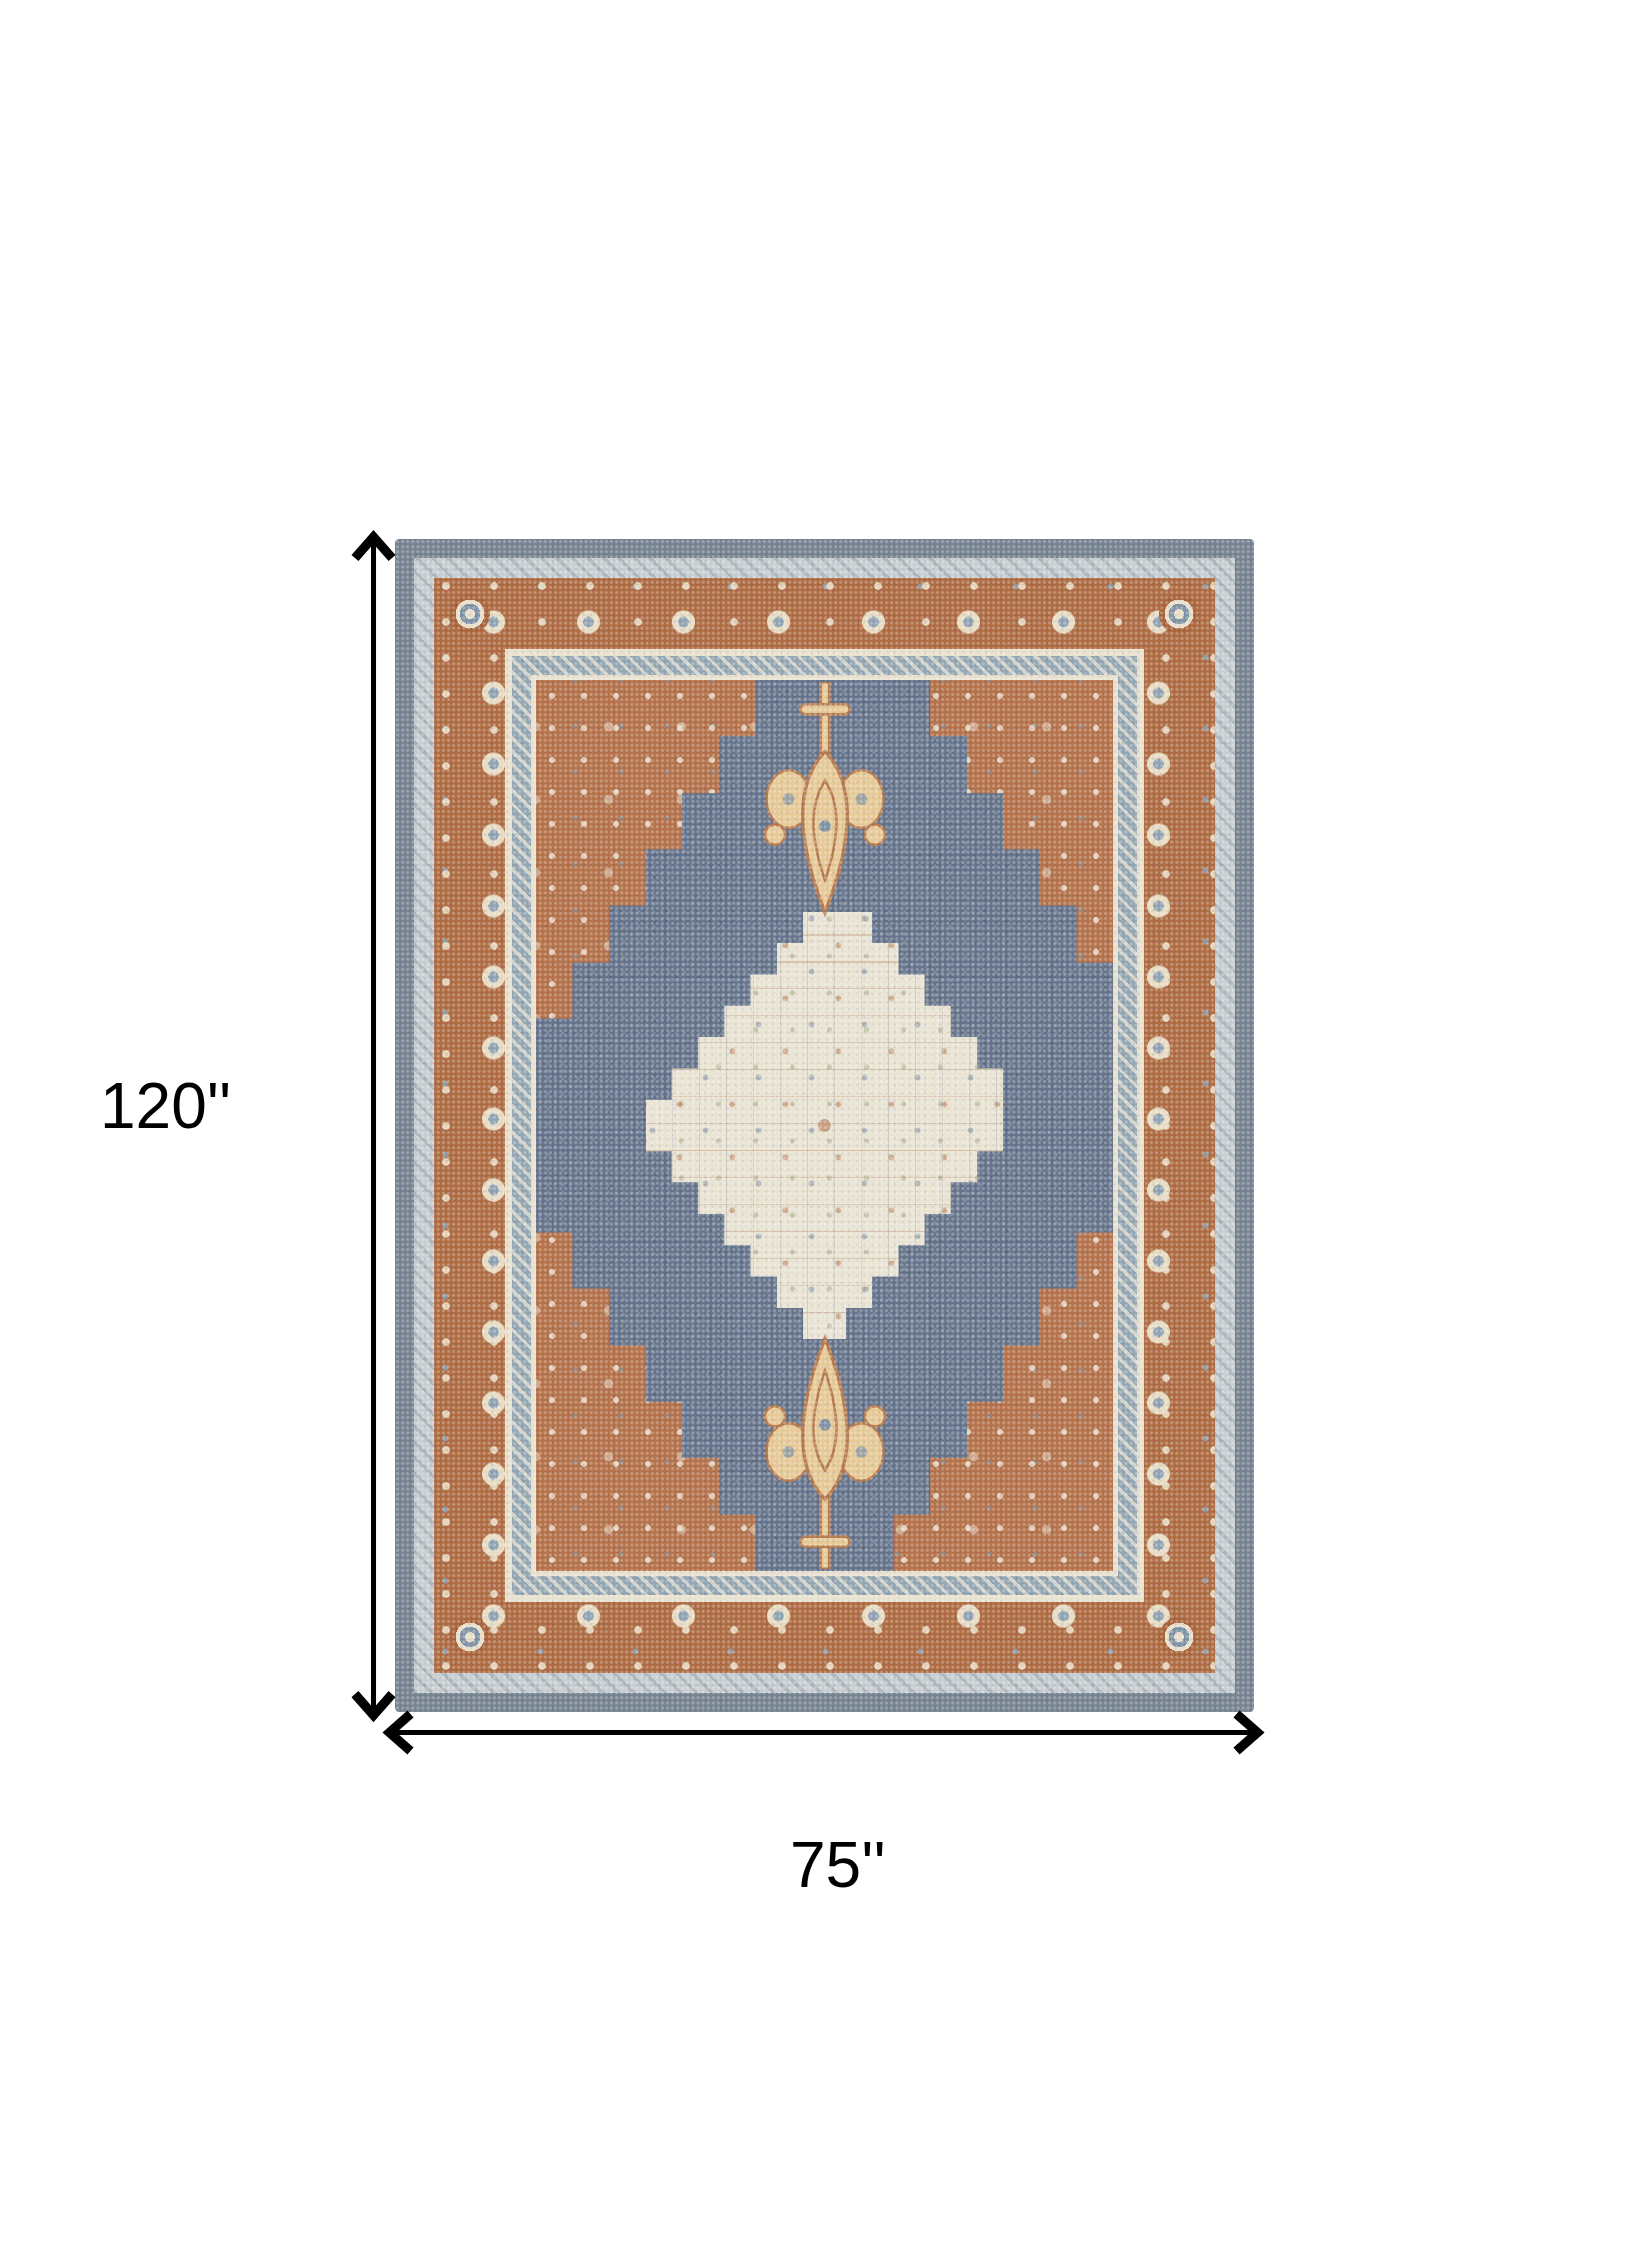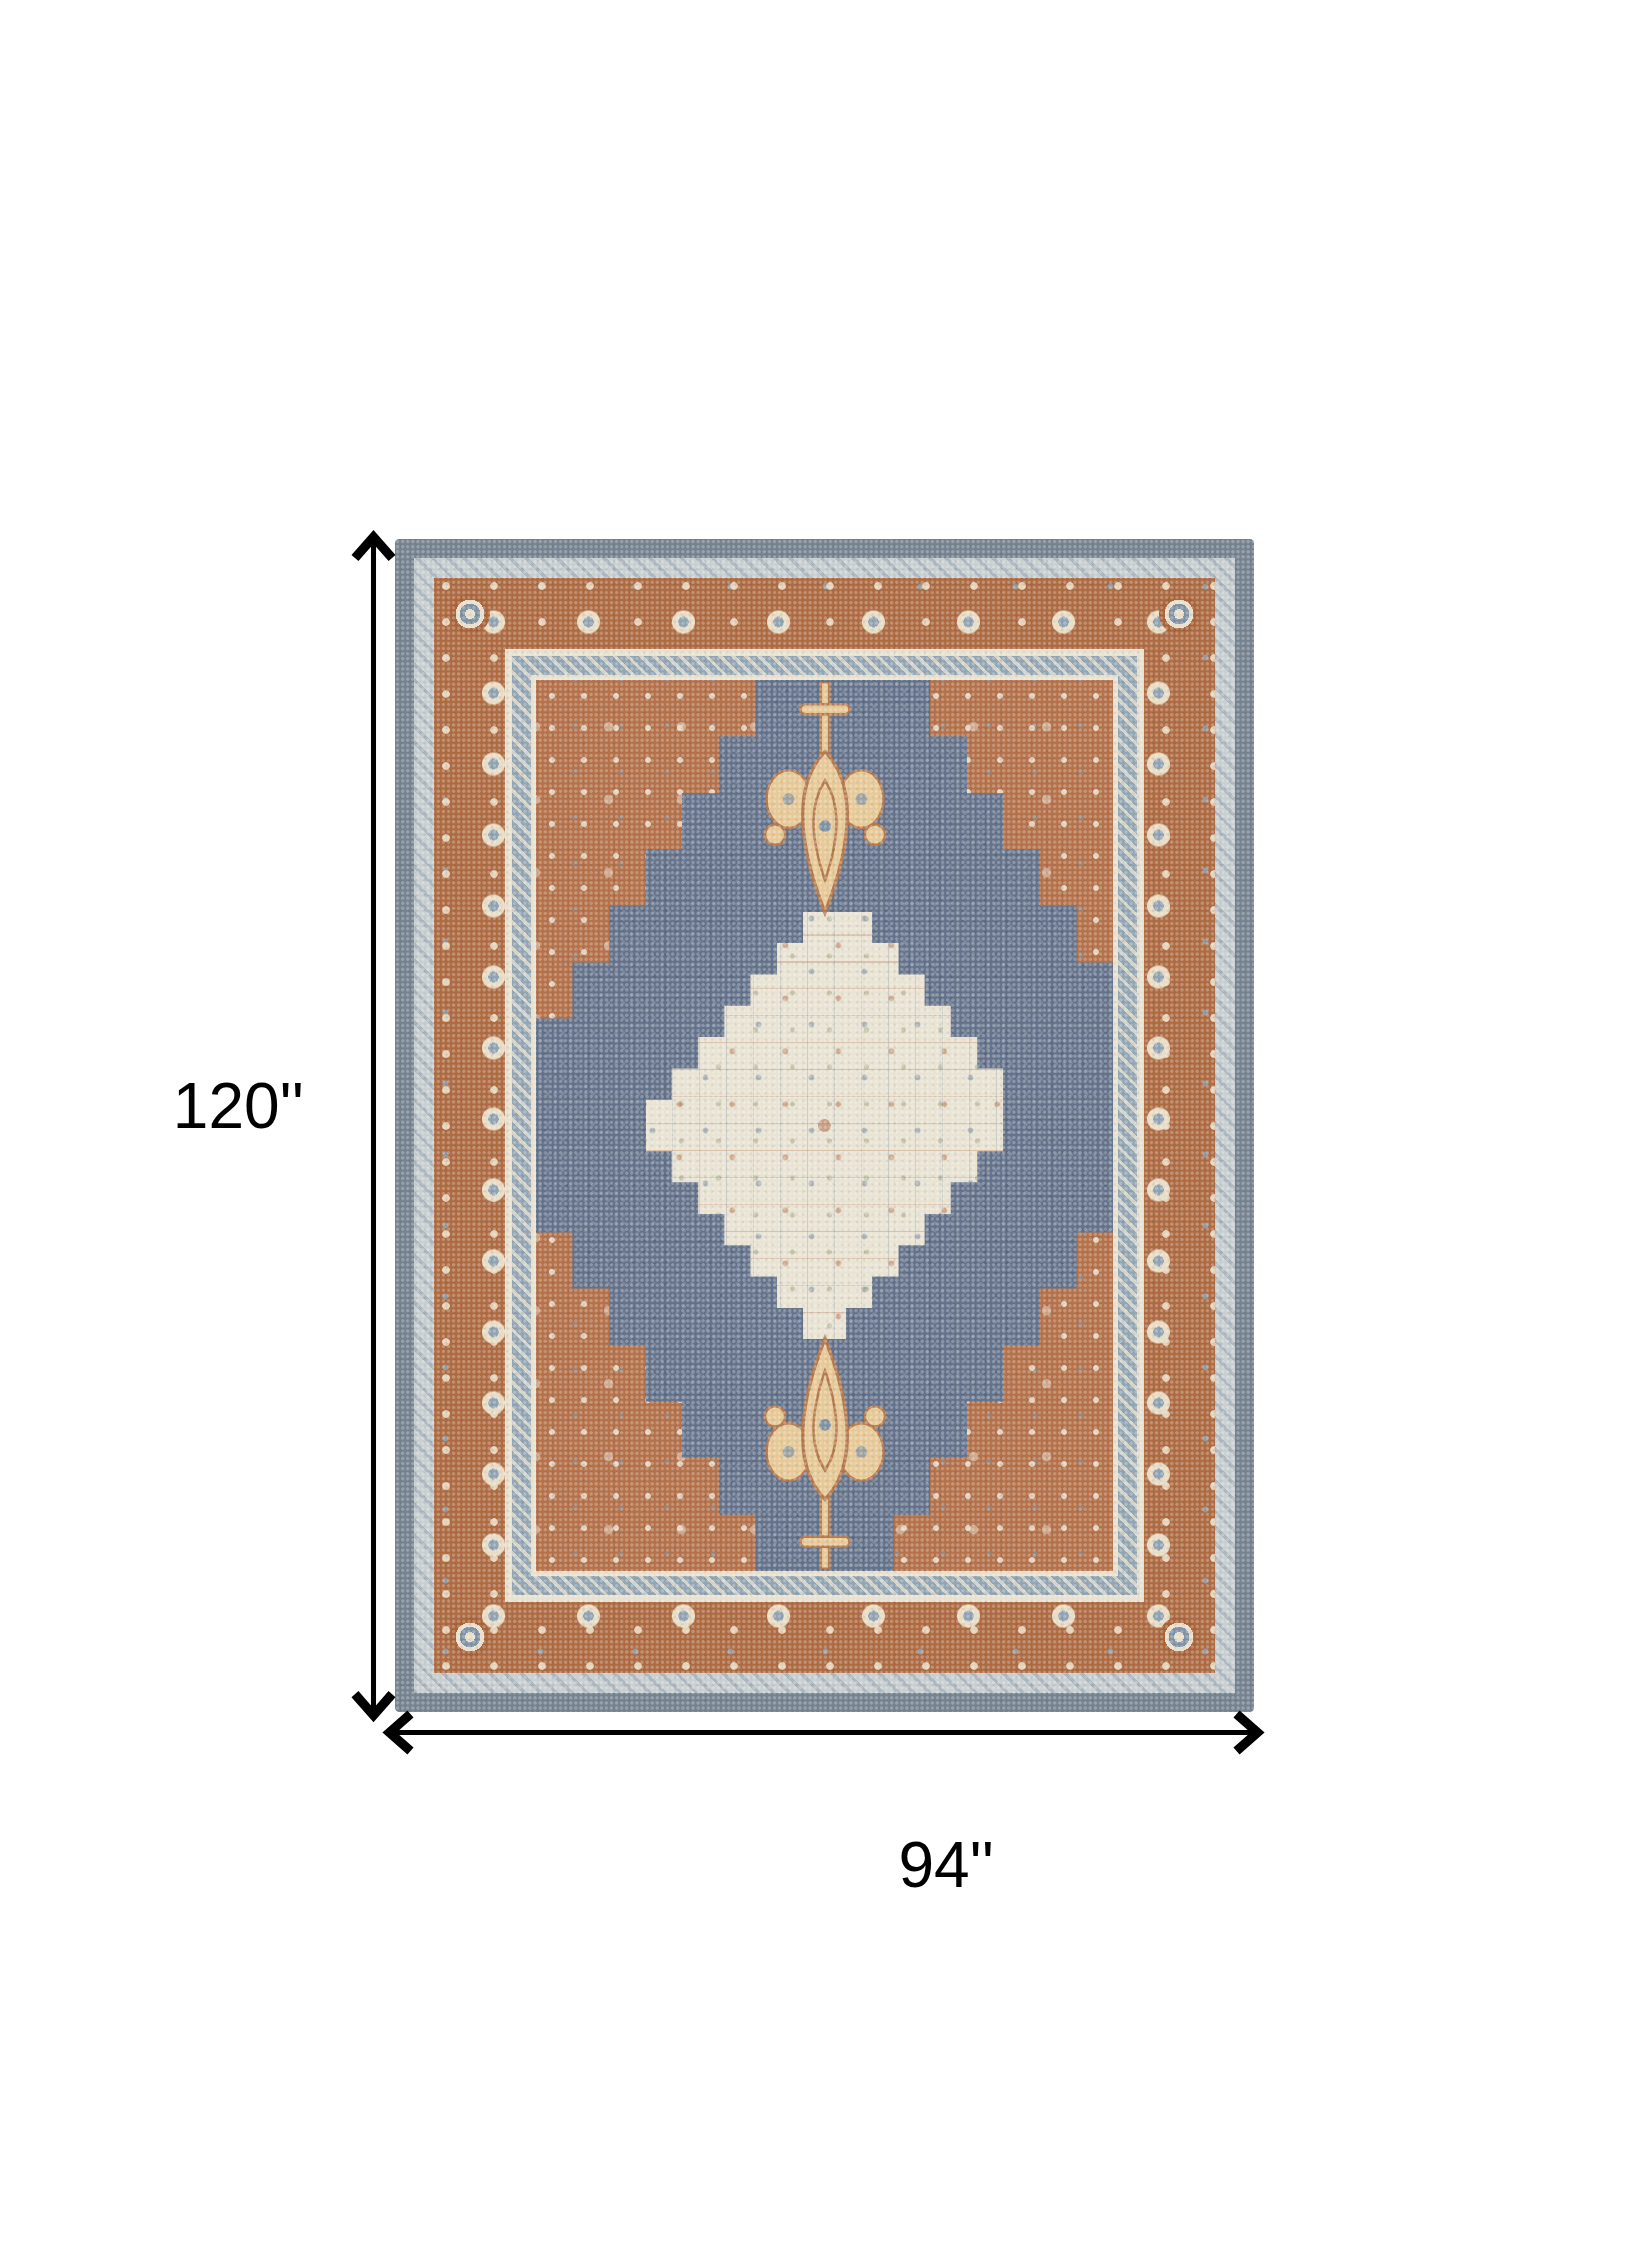--- a/index.html
+++ b/index.html
@@ -163,21 +163,21 @@
   
   .arrow { position: absolute; }
   .arrow-v { left: 344px; top: 522px; }
   .arrow-h { left: 373px; top: 1703px; }
 
   .dim-label {
     position: absolute;
     color: #000000;
     font-size: 64px;
     line-height: 1;
-    text-align: right;
+    text-align: left;
     white-space: nowrap;
   }
   .label-height { left: 100px; top: 1074px; width: 204px; }
   .label-width  { left: 790px; top: 1833px; width: 204px; }
 </style>
 </head>
 <body>
 
 <div class="canvas">
 
@@ -234,16 +234,16 @@
     <path d="M13 1386 L35 1411 L57 1386" fill="none" stroke="#000000" stroke-width="11"></path>
   </svg>
 
   <svg class="arrow arrow-h" width="901" height="59" viewBox="0 0 1062 70">
     <line x1="16" y1="35" x2="1046" y2="35" stroke="#000000" stroke-width="6"></line>
     <path d="M41 13 L16 35 L41 57" fill="none" stroke="#000000" stroke-width="11"></path>
     <path d="M1021 13 L1046 35 L1021 57" fill="none" stroke="#000000" stroke-width="11"></path>
   </svg>
 
   <div class="dim-label label-height">120''</div>
-  <div class="dim-label label-width">94''</div>
+  <div class="dim-label label-width">75''</div>
 
 </div>
 
 
 </body></html>

